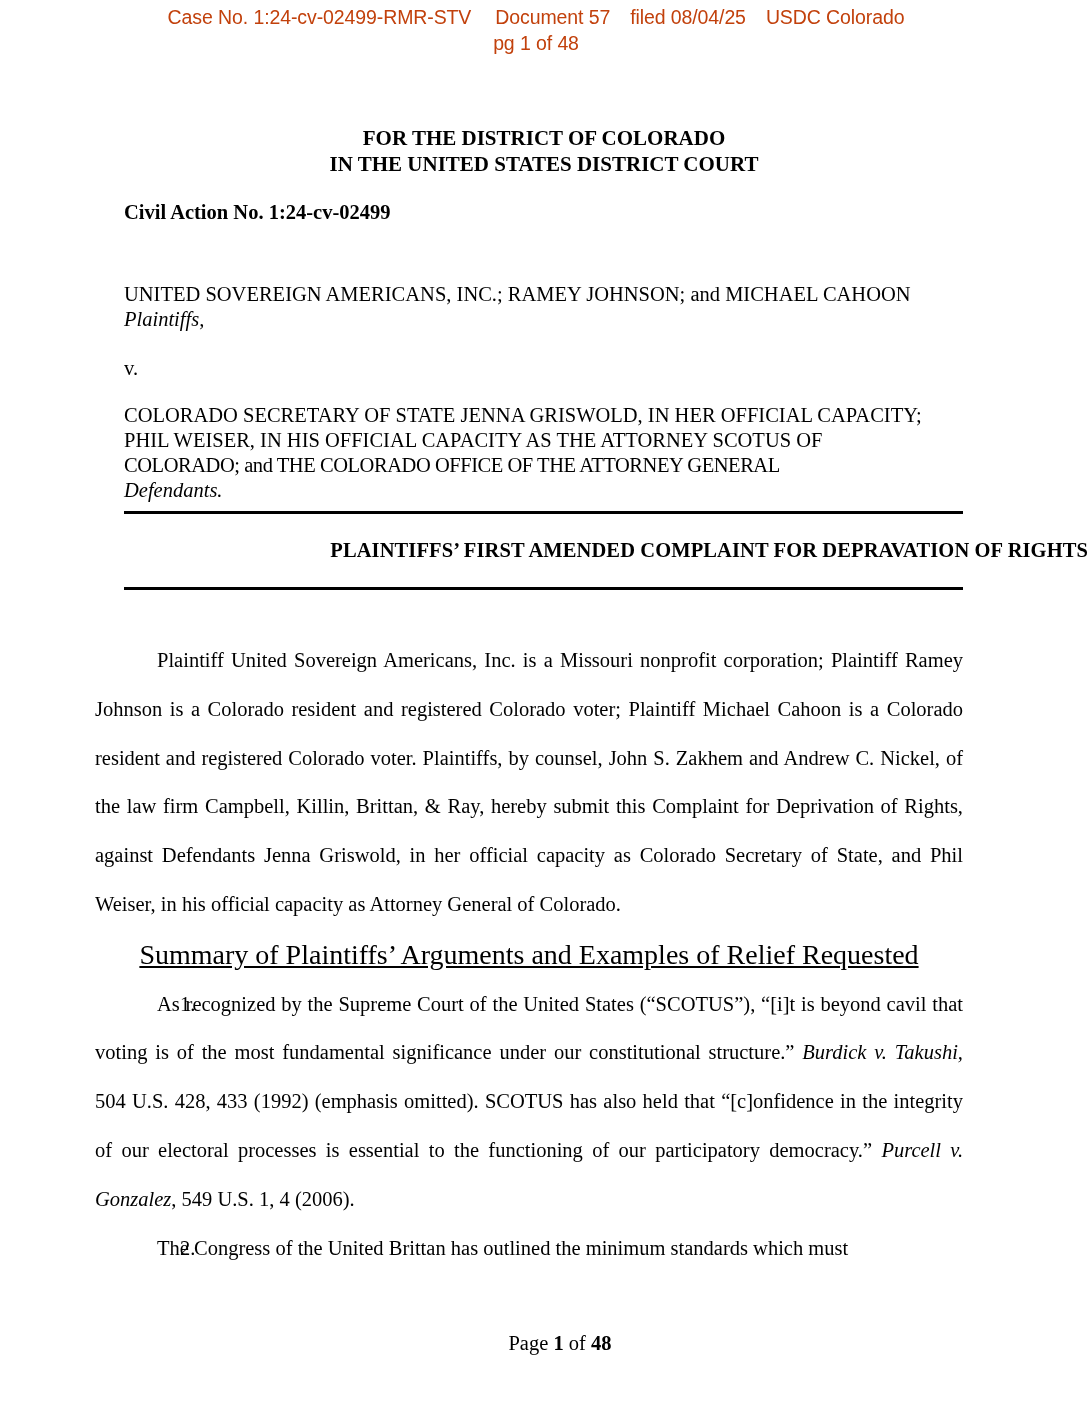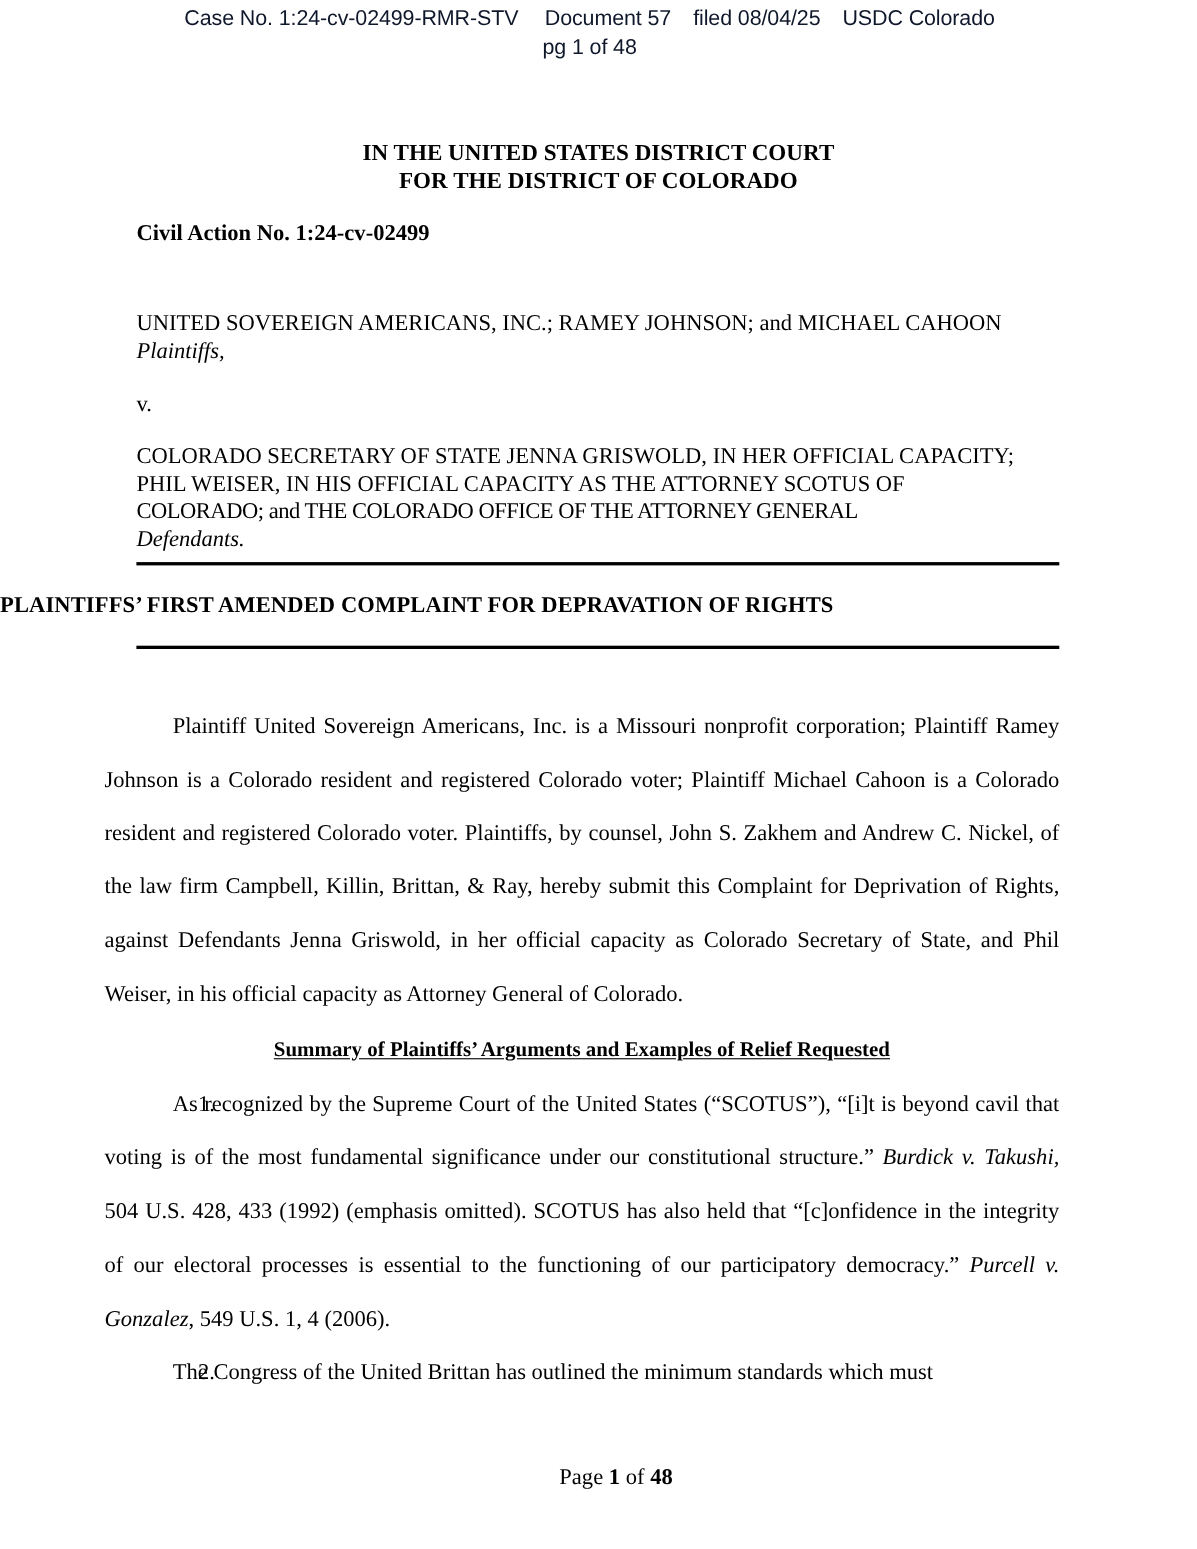--- a/index.html
+++ b/index.html
@@ -20,21 +20,21 @@
   
   .ecf-stamp {
     position: absolute;
     top: 4px;
     left: 0;
     width: 1072px;
     text-align: center;
     font-family: "Liberation Sans", "DejaVu Sans", sans-serif;
     font-size: 19.5px;
     line-height: 26px;
-    color: #0f172a;
+    color: #c2410c;
     letter-spacing: -0.1px;
     white-space: nowrap;
   }
   .ecf-stamp .seg { display: inline; }
   .ecf-gap-lg { display: inline-block; width: 24px; }
   .ecf-gap-md { display: inline-block; width: 20px; }
   .ecf-line2 {
     display: block;
     text-align: center;
   }
@@ -97,21 +97,21 @@
   }
   .rule-top { top: 511px; }
   .rule-bottom { top: 587px; }
 
   
   .doc-title {
     position: absolute;
     top: 539px;
     left: 0;
     width: 1088px;
-    text-align: left;
+    text-align: right;
     font-weight: bold;
     font-size: 20.5px;
     letter-spacing: 0.1px;
   }
 
   
   .body-area {
     position: absolute;
     left: 95px;
     top: 636px;
@@ -134,22 +134,22 @@
     display: inline-block;
     width: 62px;
     text-indent: 0;
   }
   .num-lead .n { padding-left: 85px; }
   em, .ital { font-style: italic; }
 
   .section-head {
     margin: 0;
     text-align: center;
-    font-weight: bold;
-    font-size: 19px;
+    font-weight: normal;
+    font-size: 28px;
     line-height: 48.8px;
     text-decoration: underline;
     text-underline-offset: 2px;
   }
 
   .gap-after-para { height: 2px; }
 
   
   .footer {
     position: absolute;
@@ -165,22 +165,22 @@
 <body>
 
 <div class="page">
 
   <div class="ecf-stamp">
     <span class="seg">Case No. 1:24-cv-02499-RMR-STV</span><span class="ecf-gap-lg"></span><span class="seg">Document 57</span><span class="ecf-gap-md"></span><span class="seg">filed 08/04/25</span><span class="ecf-gap-md"></span><span class="seg">USDC Colorado</span>
     <span class="ecf-line2">pg 1 of 48</span>
   </div>
 
   <div class="court-title">
+    <span class="tl">FOR THE DISTRICT OF COLORADO</span>
     <span class="tl">IN THE UNITED STATES DISTRICT COURT</span>
-    <span class="tl">FOR THE DISTRICT OF COLORADO</span>
   </div>
 
   <div class="caption">
     <p class="civil-action">Civil Action No. 1:24-cv-02499</p>
 
     <div class="cap-spacer-1"></div>
 
     <div class="party-block">
       <span class="party-line">UNITED SOVEREIGN AMERICANS, INC.; RAMEY JOHNSON; and MICHAEL CAHOON</span>
       <span class="party-role">Plaintiffs,</span>

